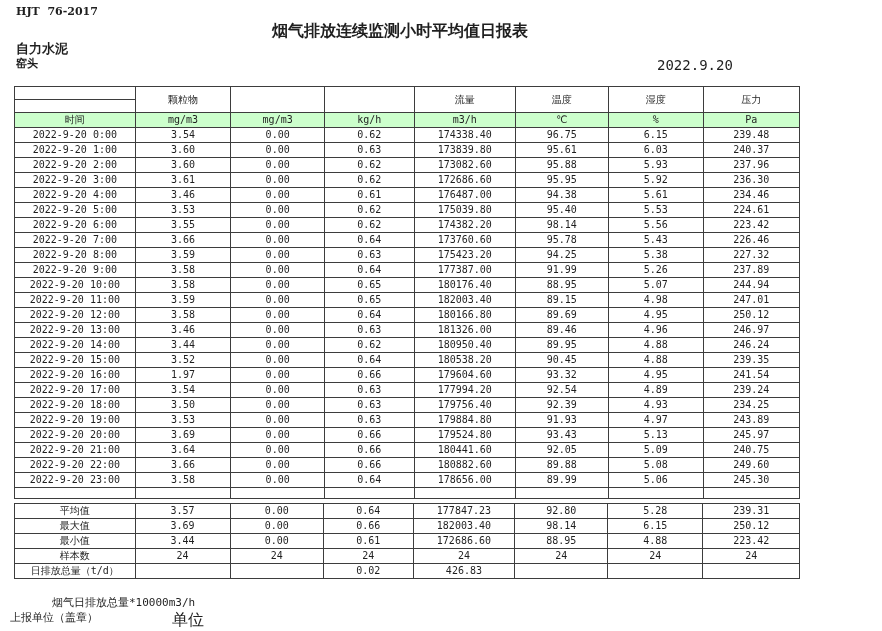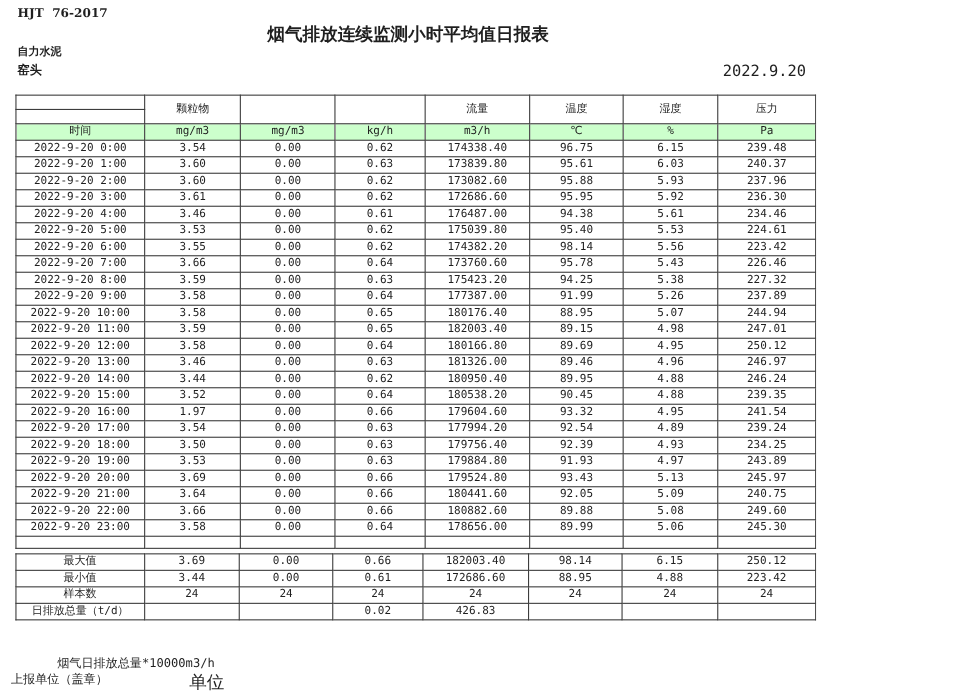--- a/index.html
+++ b/index.html
@@ -1,29 +1,29 @@
 <!DOCTYPE html>
 <html><head>
 <meta charset="utf-8">
 <style>
   html,body{margin:0;padding:0;background:#fff;}
   .page{
-    position:relative;width:742px;height:631px;background:#ffffff;
+    position:relative;width:800px;height:631px;background:#ffffff;
     font-family:"DejaVu Sans Mono","DejaVu Sans",monospace;
     color:#1f1f1f;overflow:hidden;
   }
   .hjt{
     position:absolute;left:16px;top:5px;font-weight:bold;font-size:11px;
     white-space:pre;font-family:"DejaVu Serif","Liberation Serif",serif;
   }
   .title{
     position:absolute;left:0;top:21px;width:100%;text-align:center;
     font-weight:bold;font-size:16px;font-family:"DejaVu Sans","Liberation Sans",sans-serif;
   }
-  .company{position:absolute;left:16px;top:40px;font-weight:bold;font-size:10px;}
+  .company{position:absolute;left:16px;top:40px;font-weight:bold;font-size:13px;}
   .location{position:absolute;left:16px;top:56px;font-weight:bold;font-size:11px;}
   .date{position:absolute;left:657px;top:57px;font-size:14px;}
   .tablewrap{position:absolute;left:14px;top:86px;}
   table{border-collapse:collapse;table-layout:fixed;}
   td{
     border:1px solid #3d3d3d;text-align:center;font-size:10px;height:14px;
     line-height:14px;padding:0;overflow:hidden;white-space:nowrap;
   }
   tr.gh td{height:12px;line-height:12px;}
   #unit-row td{background:var(--hdr-green,#ccffcc);}
@@ -343,20 +343,30 @@
           <col style="width:105px">
           <col style="width:103px">
           <col style="width:99px">
         <col style="width:108px">
           <col style="width:102px">
           <col style="width:105px">
           <col style="width:105px">
       </colgroup>
       <tbody id="summary-rows">
           <tr>
+            <td>平均值</td>
+            <td>3.57</td>
+            <td>0.00</td>
+            <td>0.64</td>
+            <td>177847.23</td>
+            <td>92.80</td>
+            <td>5.28</td>
+            <td>239.31</td>
+          </tr>
+          <tr>
             <td>最大值</td>
             <td>3.69</td>
             <td>0.00</td>
             <td>0.66</td>
             <td>182003.40</td>
             <td>98.14</td>
             <td>6.15</td>
             <td>250.12</td>
           </tr>
           <tr>

